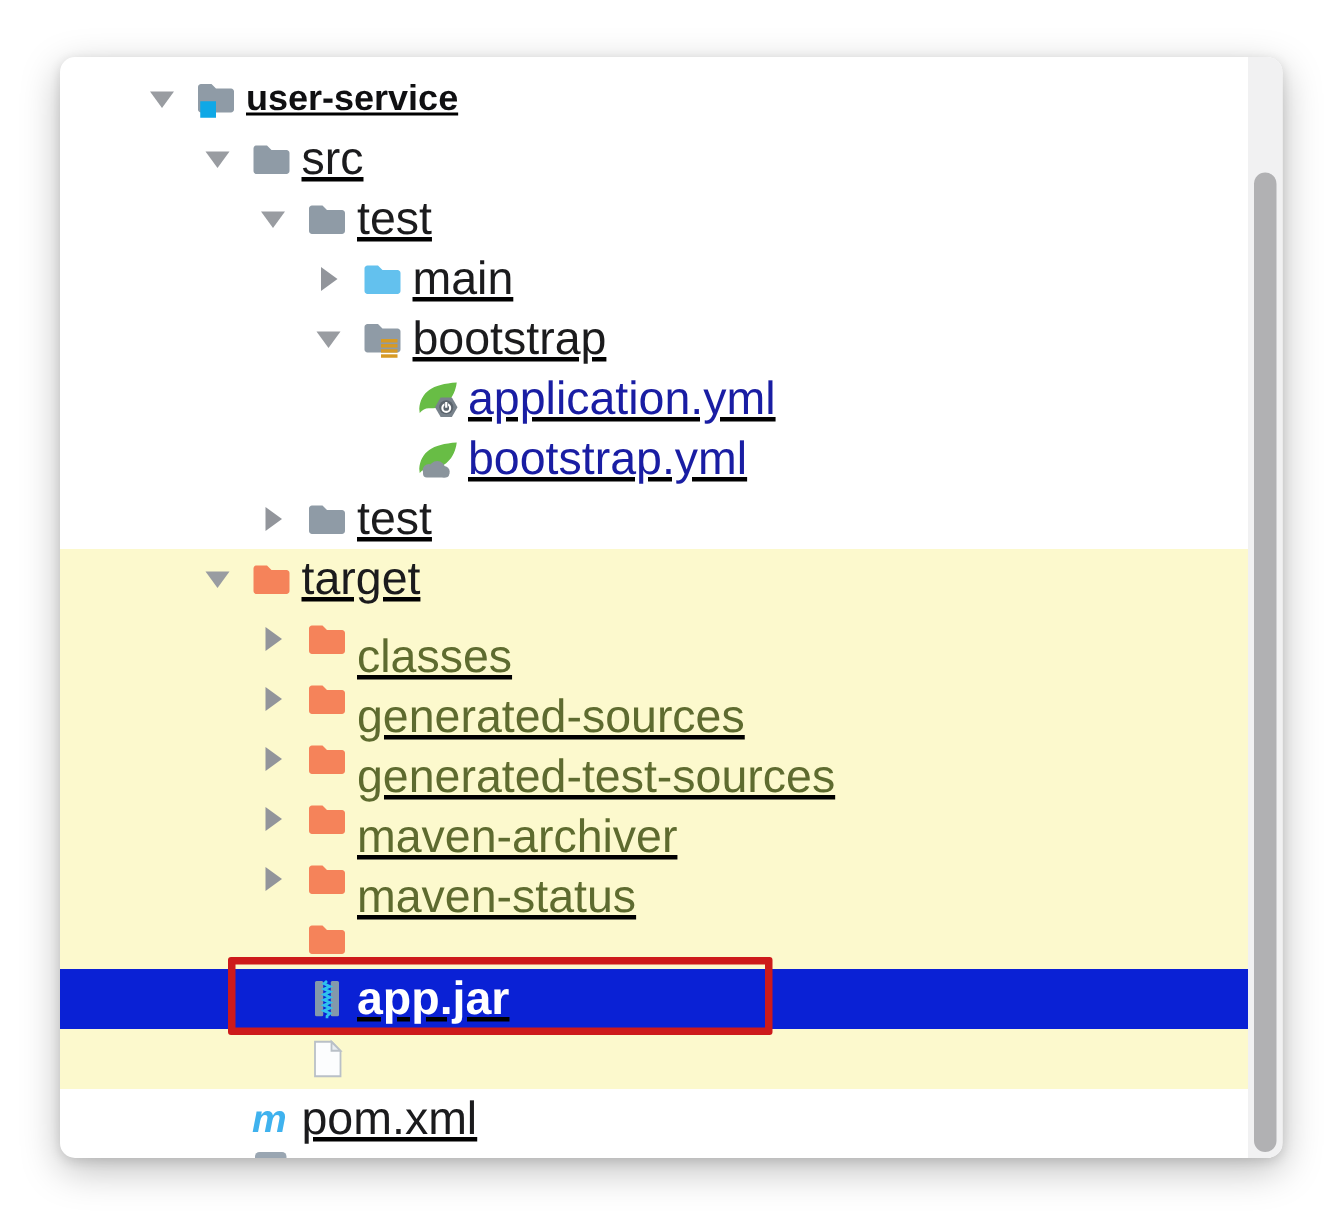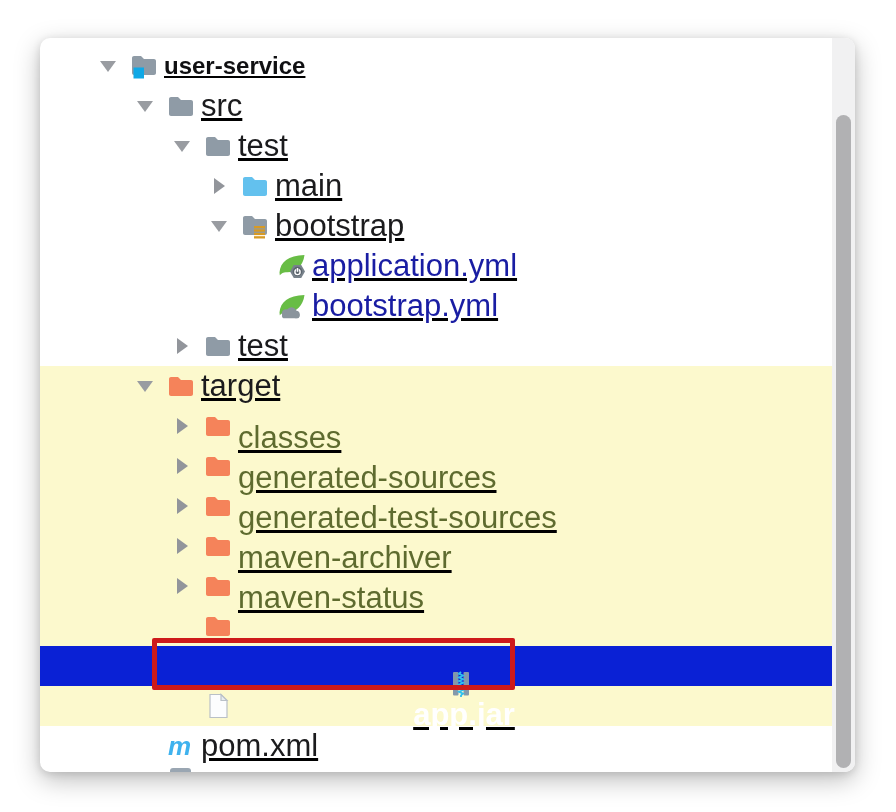--- a/index.html
+++ b/index.html
@@ -5,21 +5,21 @@
   html,body{margin:0;padding:0;width:896px;height:812px;background:#ffffff;overflow:hidden;
     font-family:"Liberation Sans","DejaVu Sans",sans-serif;}
   .stage{position:relative;width:896px;height:812px;}
   .panel{position:absolute;left:40px;top:38px;width:815px;height:734px;background:#ffffff;
     border-radius:10px;overflow:hidden;
     box-shadow:0 8px 26px rgba(0,0,0,.26),0 2px 8px rgba(0,0,0,.12);}
   .rows{position:absolute;left:0;top:0;bottom:0;right:23px;padding-top:8px;text-decoration:underline;}
   .row{height:40px;display:flex;align-items:center;padding-left:56px;white-space:nowrap;}
   .bg-none{background:transparent;}
   .bg-excluded{background:var(--excluded-background,#FCF9CD);}
-  .bg-selected{background:var(--selection-blue,#0A21D5);flex-direction:column;}
+  .bg-selected{background:var(--selection-blue,#0A21D5);}
   .indent{flex:none;height:1px;}
   .arrow{flex:none;width:24px;height:24px;margin-right:10px;display:flex;align-items:center;justify-content:center;}
   .arrow.expanded::before{content:"";border-left:8px solid transparent;border-right:8px solid transparent;
     border-top:11px solid #999CA1;}
   .arrow.collapsed::before{content:"";border-top:8px solid transparent;border-bottom:8px solid transparent;
     border-left:11px solid #92959B;}
   .arrow.none::before{content:"";}
   .icon{flex:none;width:28px;height:26px;margin-right:6px;}
   .label{font-size:31px;color:var(--default-text,#1B1B1D);}
   .style-root{font-weight:700;font-size:24px;color:#101012;}

